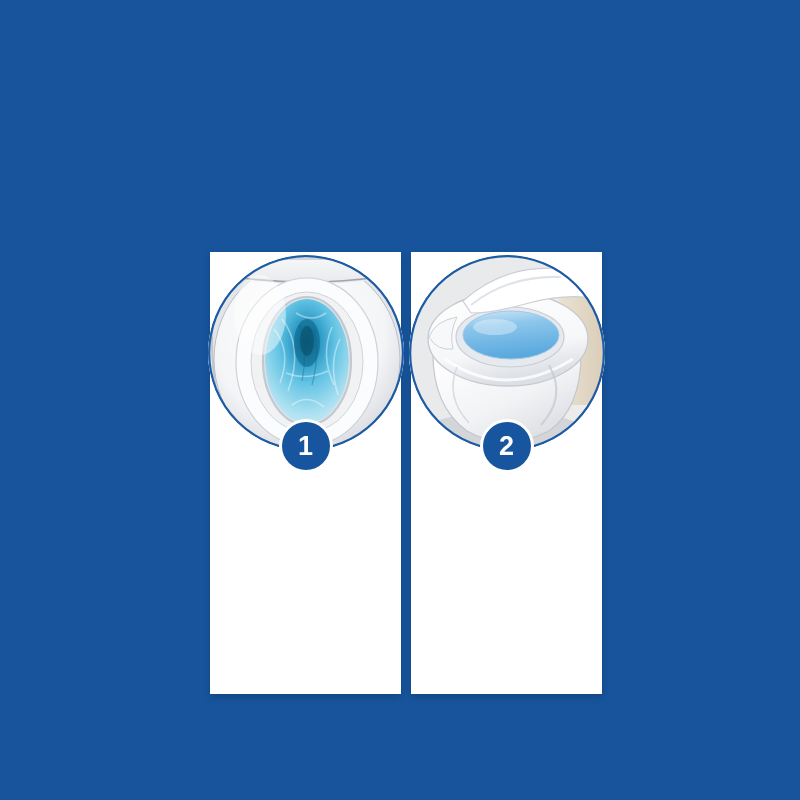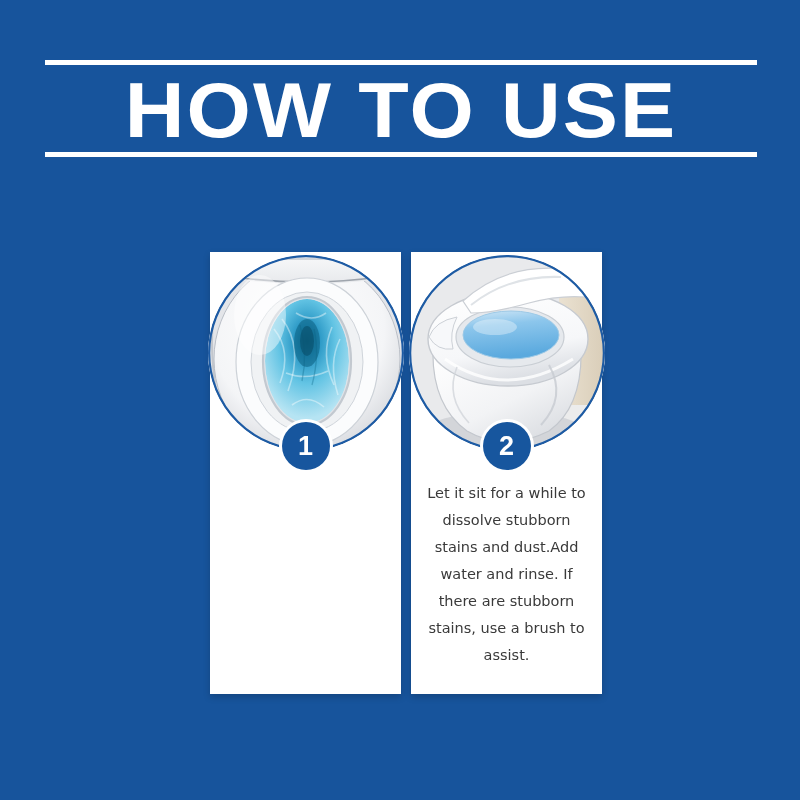--- a/index.html
+++ b/index.html
@@ -119,25 +119,20 @@
     font-size: 14.5px;
     line-height: 27px;
   }
   .caption.tall { top: 228px; }
 </style>
 </head>
 <body>
 
 <div id="poster">
 
-  <div id="header">
-    <div class="rule top"></div>
-    <div id="title">HOW TO USE</div>
-    <div class="rule bottom"></div>
-  </div>
 
   <div id="steps">
 
     <div class="step">
       <div class="photo-wrap">
         <svg viewBox="0 0 196 196" xmlns="http://www.w3.org/2000/svg">
           <defs>
             <radialGradient id="rimG" cx="45%" cy="35%" r="75%">
               <stop offset="0%" stop-color="#ffffff"></stop>
               <stop offset="62%" stop-color="#f4f5f7"></stop>
@@ -264,17 +259,16 @@
 
             <path d="M36 104 Q96 146 164 104" fill="none" stroke="#ffffff" stroke-width="3" opacity="0.8"></path>
 
             <path d="M140 110 Q158 142 132 170" fill="none" stroke="#c7cbd1" stroke-width="2" opacity="0.8"></path>
             <path d="M48 112 Q36 142 60 168" fill="none" stroke="#d2d6db" stroke-width="1.6" opacity="0.8"></path>
           </g>
           <circle cx="98" cy="98" r="97" fill="none" stroke="#1d5ba4" stroke-width="2.5"></circle>
         </svg>
       </div>
       <div class="badge">2</div>
-      <div class="caption tall">Let it sit for a while to dissolve stubborn stains and dust.Add water and rinse. If there are stubborn stains, use a brush to assist.</div>
     </div>
 
   </div>
 </div>
 
 </body></html>

